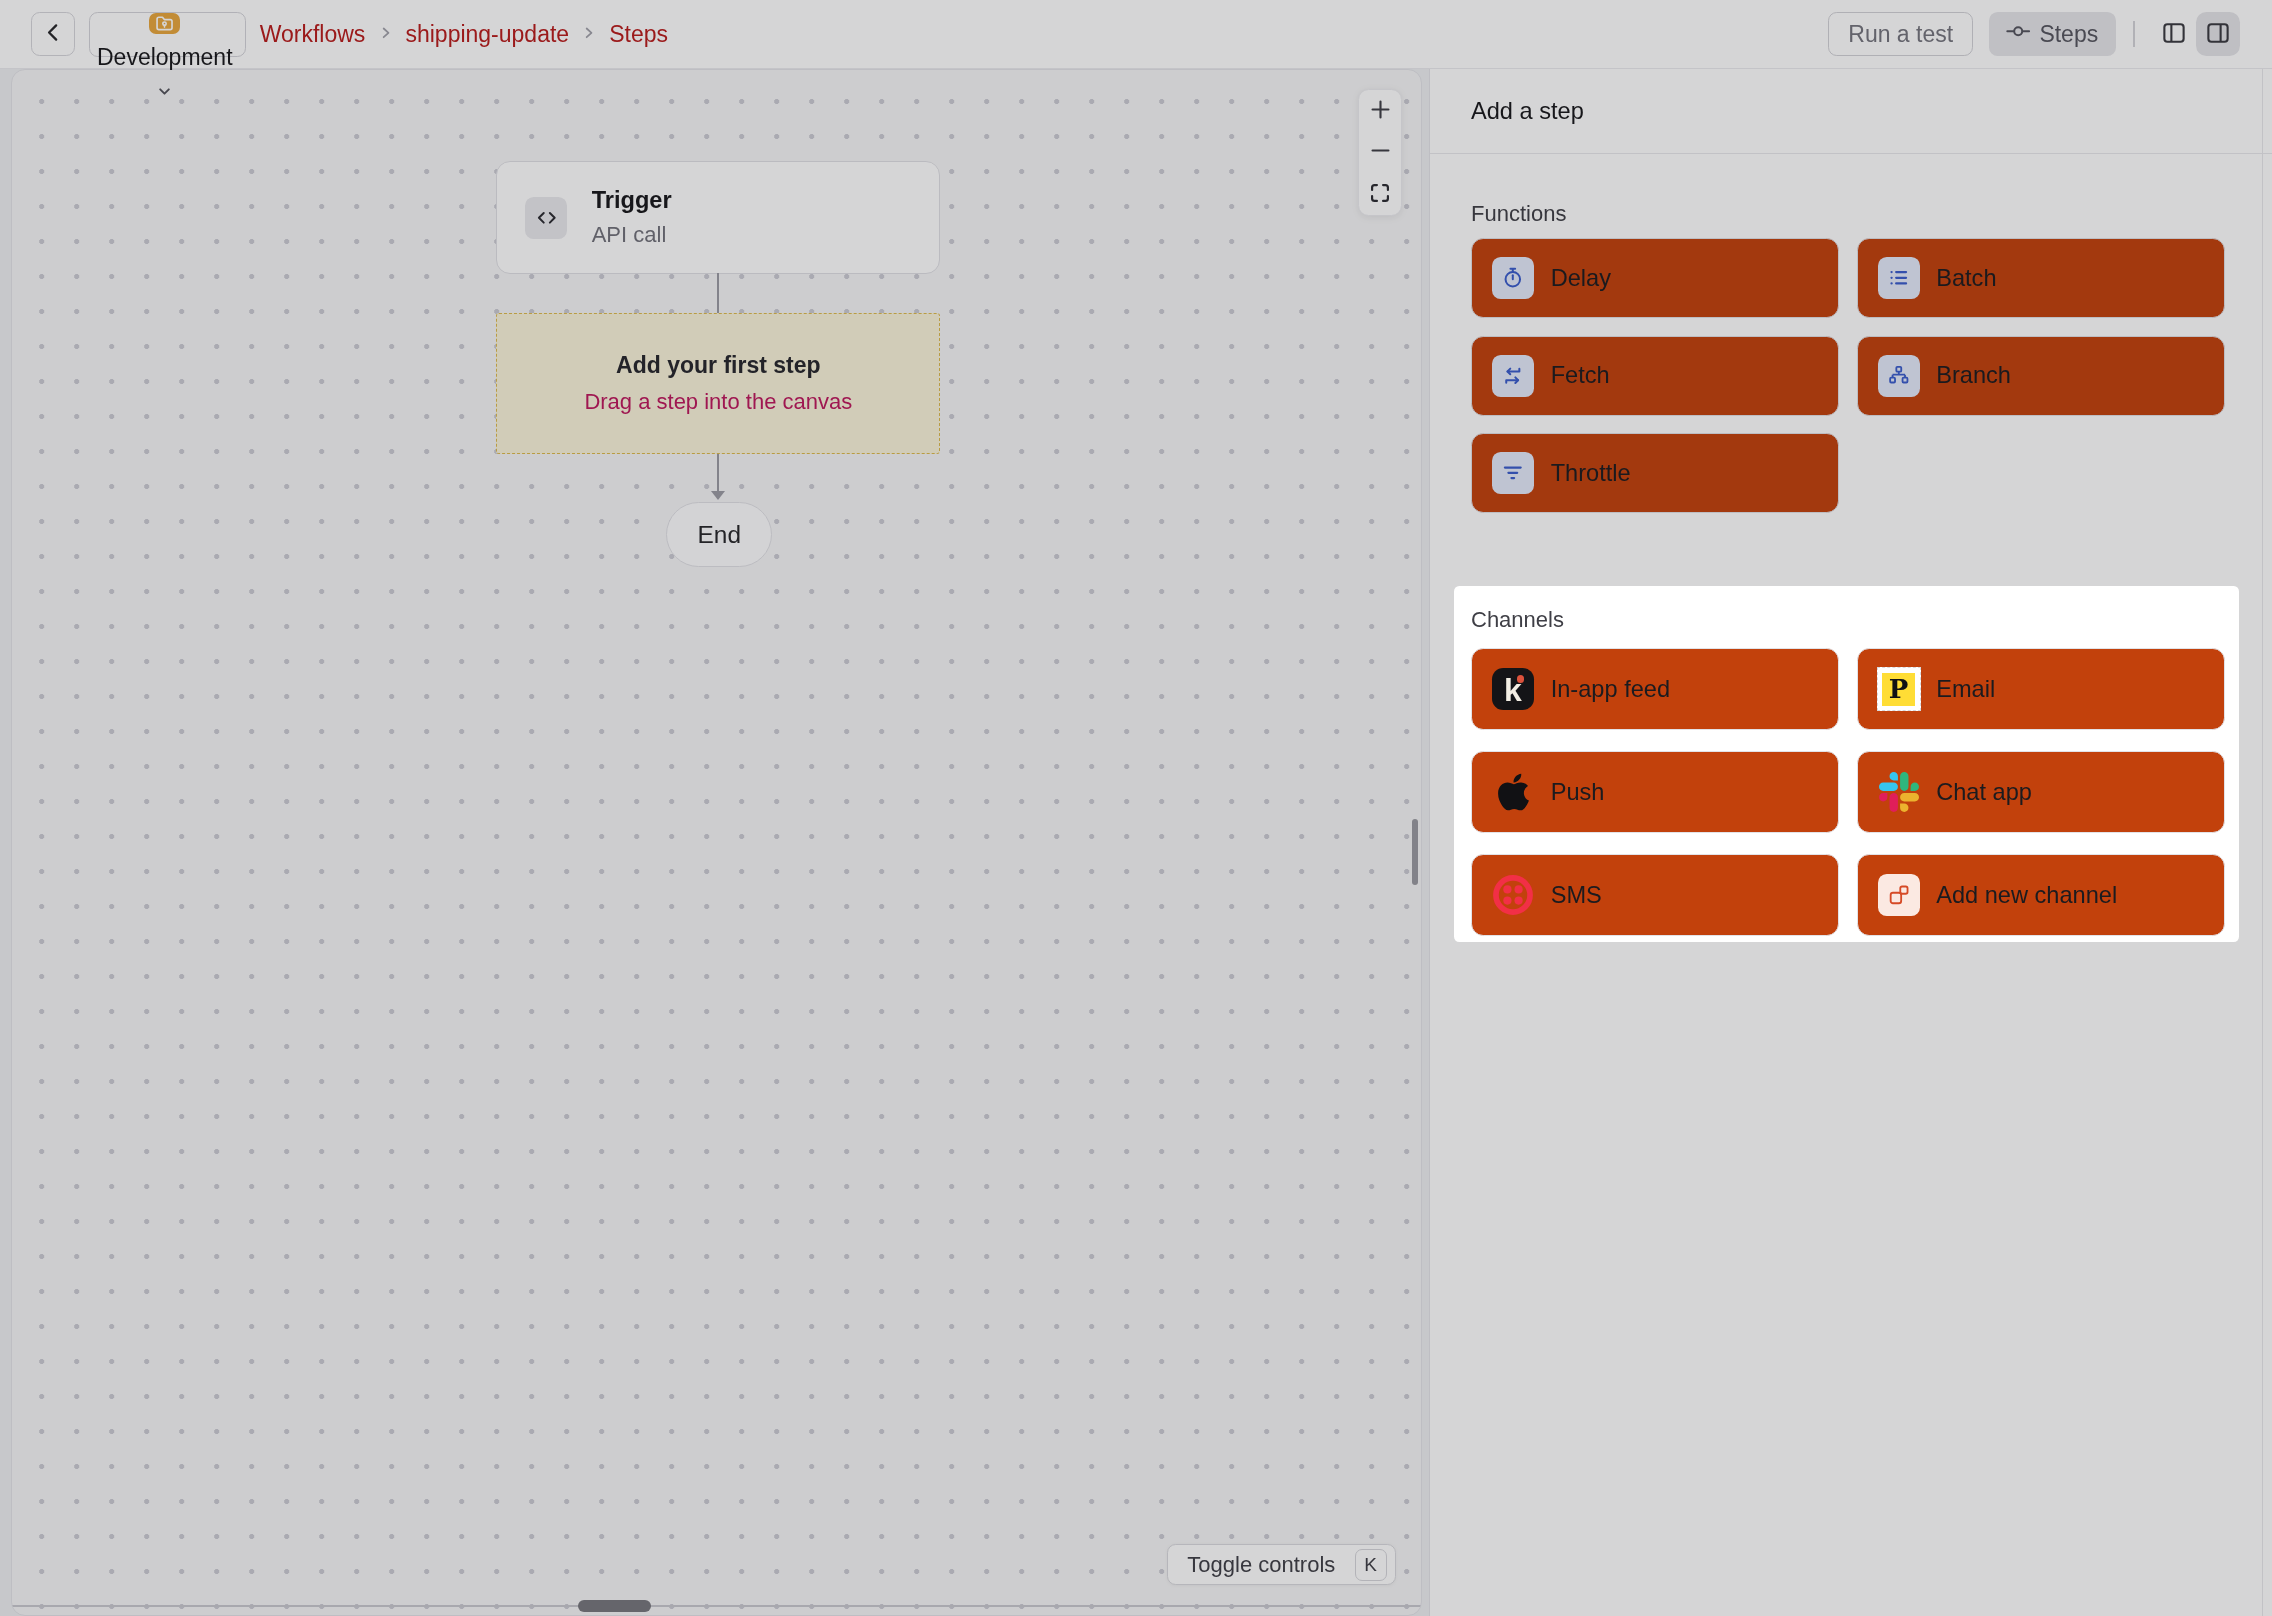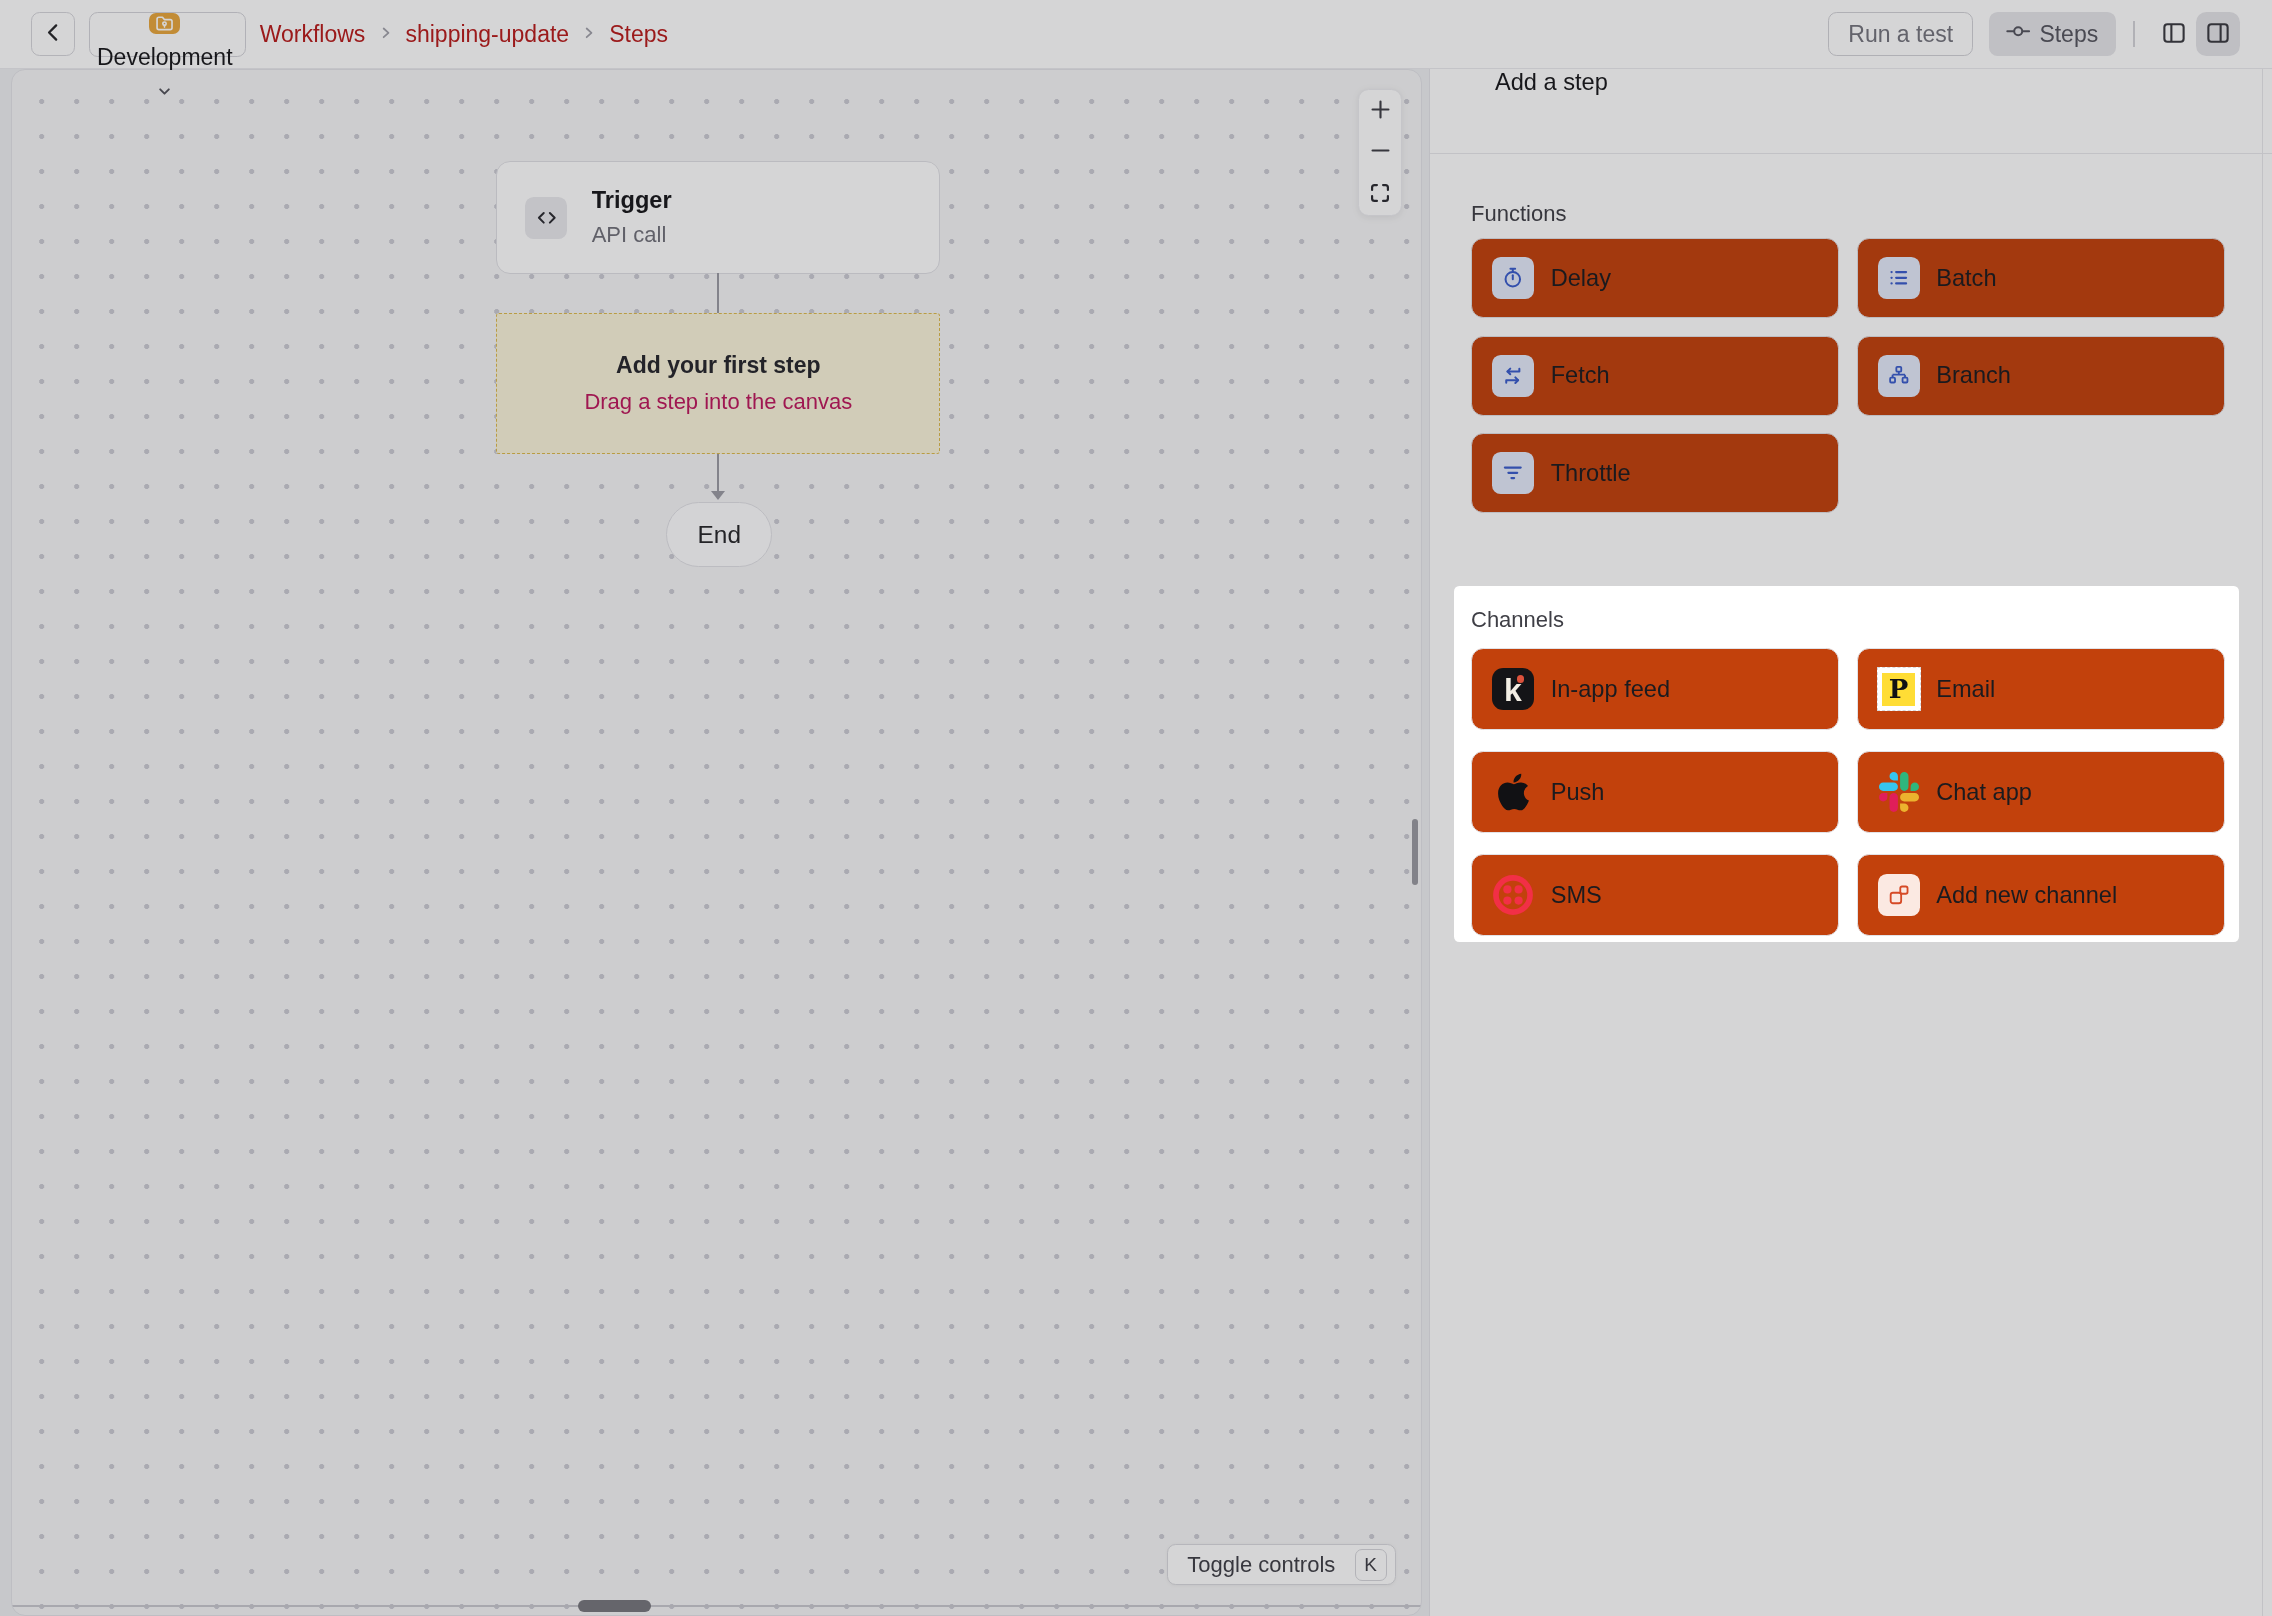--- a/index.html
+++ b/index.html
@@ -64,21 +64,21 @@
   .kbd { width:32px; height:32px; border:1.3px solid #d6d6db; border-radius:7px; background:#fff;
          display:flex; align-items:center; justify-content:center; font-size:19px; color:#3f3f46; }
   .hscroll-track { position:absolute; left:0; right:0; top:1535px; height:1.7px; background:#c9c9cf; }
   .hscroll-thumb { position:absolute; left:566px; top:1530px; width:73px; height:12.2px; border-radius:6.1px; background:#77777d; cursor:grab; }
   .vscroll-thumb { position:absolute; right:3.5px; top:749px; width:6.1px; height:66px; border-radius:3.5px; background:#9a9aa1; cursor:grab; }
 
   
   .sidebar { position:absolute; left:1429px; top:69px; width:844px; height:1547px; background:#ffffff;
              border-left:1.3px solid #e3e3e8; }
   .sidebar-gutter { position:absolute; right:9.6px; top:0; bottom:0; width:1.3px; background:#e8e8ec; }
-  .sidebar-header { height:85px; border-bottom:1.3px solid #e8e8ec; display:flex; padding-left:65px; }
+  .sidebar-header { height:85px; border-bottom:1.3px solid #e8e8ec; display:flex; align-items:center; padding-left:41px; }
   .sidebar-title { font-size:23.6px; font-weight:500; color:#18181b; }
   .section-label { position:absolute; left:41px; font-size:22px; font-weight:500; color:#3f3f46; }
   .grid { position:absolute; left:41px; display:grid; grid-template-columns:368px 368px; column-gap:17.5px; }
   .grid.functions { top:169px; grid-auto-rows:80px; row-gap:17.5px; }
   .grid.channels  { top:579px; grid-auto-rows:82px; row-gap:21px; }
   .card { background:#c2410c; border:1.3px solid #e2e2e7; border-radius:12.2px; display:flex; align-items:center;
           padding-left:19px; gap:15.7px; cursor:pointer; }
   .card-label { font-size:23.6px; font-weight:500; color:#1b1b1f; }
   .iconwrap { width:44px; height:44px; display:flex; align-items:center; justify-content:center; flex:none; }
   .fn-iconbox { width:42px; height:42px; border-radius:8.7px; background:#e4ebfb; display:flex; align-items:center; justify-content:center; }

